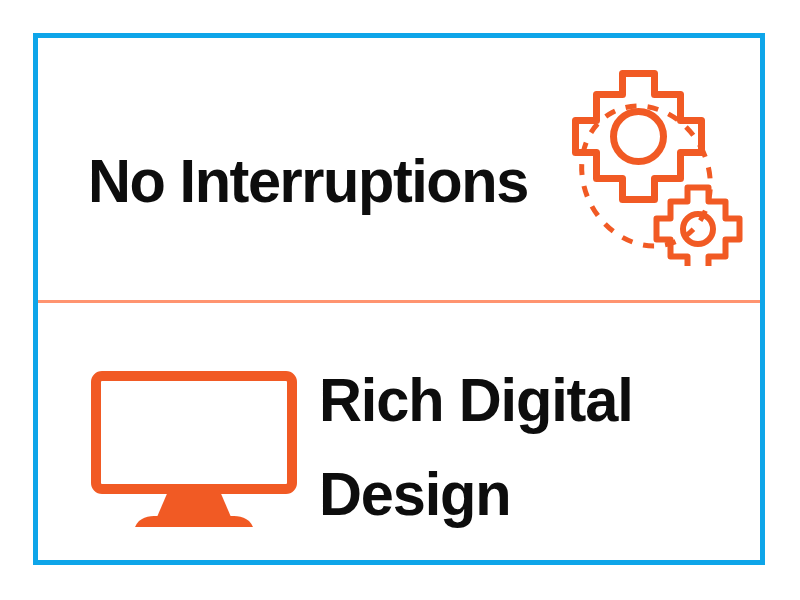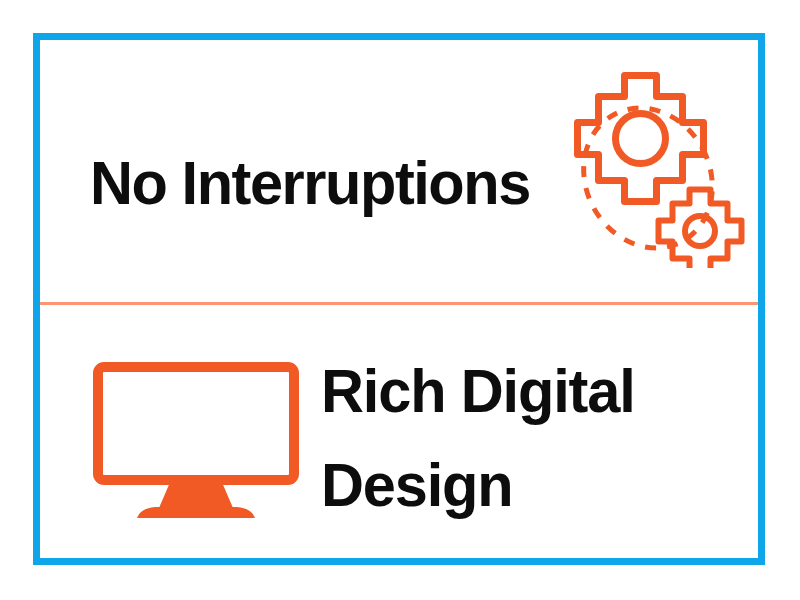--- a/index.html
+++ b/index.html
@@ -23,21 +23,21 @@
   }
 
   
   .card {
     position: absolute;
     left: 33px;
     top: 33px;
     width: 732px;
     height: 532px;
     box-sizing: border-box;
-    border: 7px solid #0ea5e9;
+    border: 5px solid #0ea5e9;
     background: #ffffff;
   }
 
   
   .divider {
     position: absolute;
     left: 0;
     top: 262px;
     width: 100%;
     height: 3px;
@@ -75,21 +75,21 @@
     top: 28px;
     width: 190px;
     height: 200px;
   }
   .gears-wrap svg { display: block; width: 190px; height: 200px; }
 
   
   .panel-bottom {
     position: absolute;
     left: 0;
-    top: 264px;
+    top: 275px;
     width: 100%;
     height: 267px;
     text-decoration: underline;
   }
 
   .monitor-wrap {
     position: absolute;
     left: 53px;
     top: 58px;
     width: 206px;

